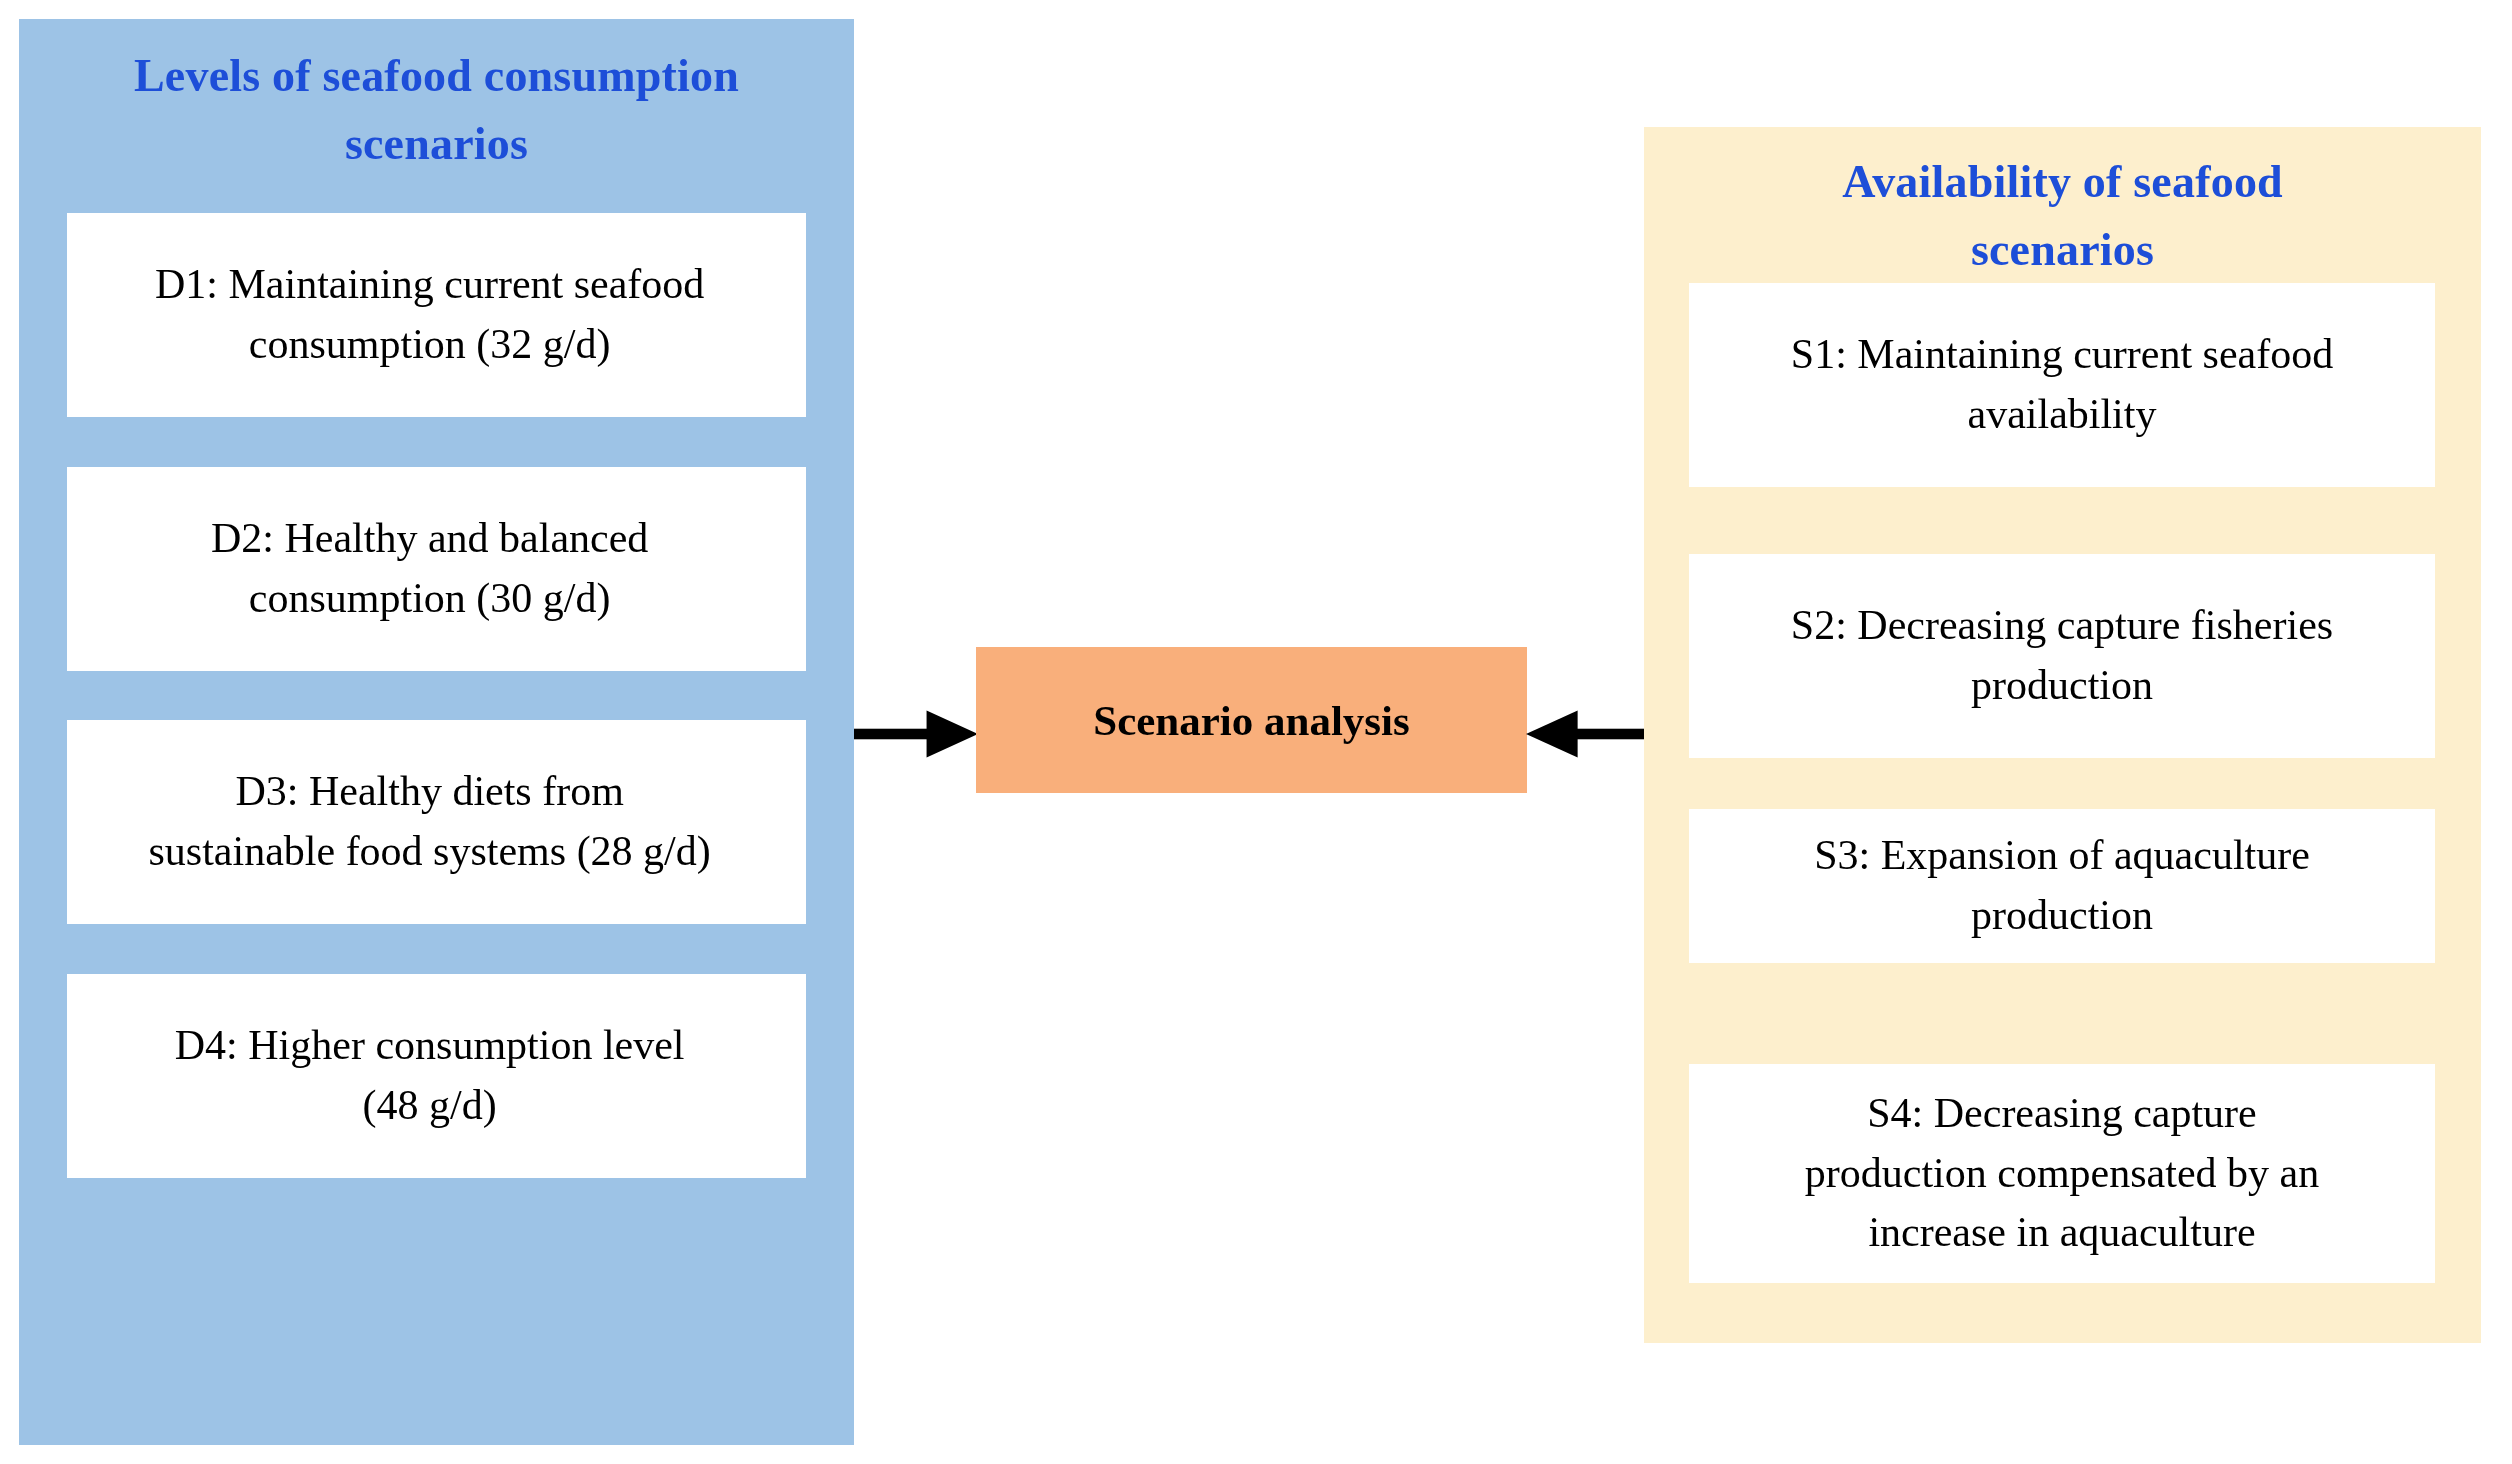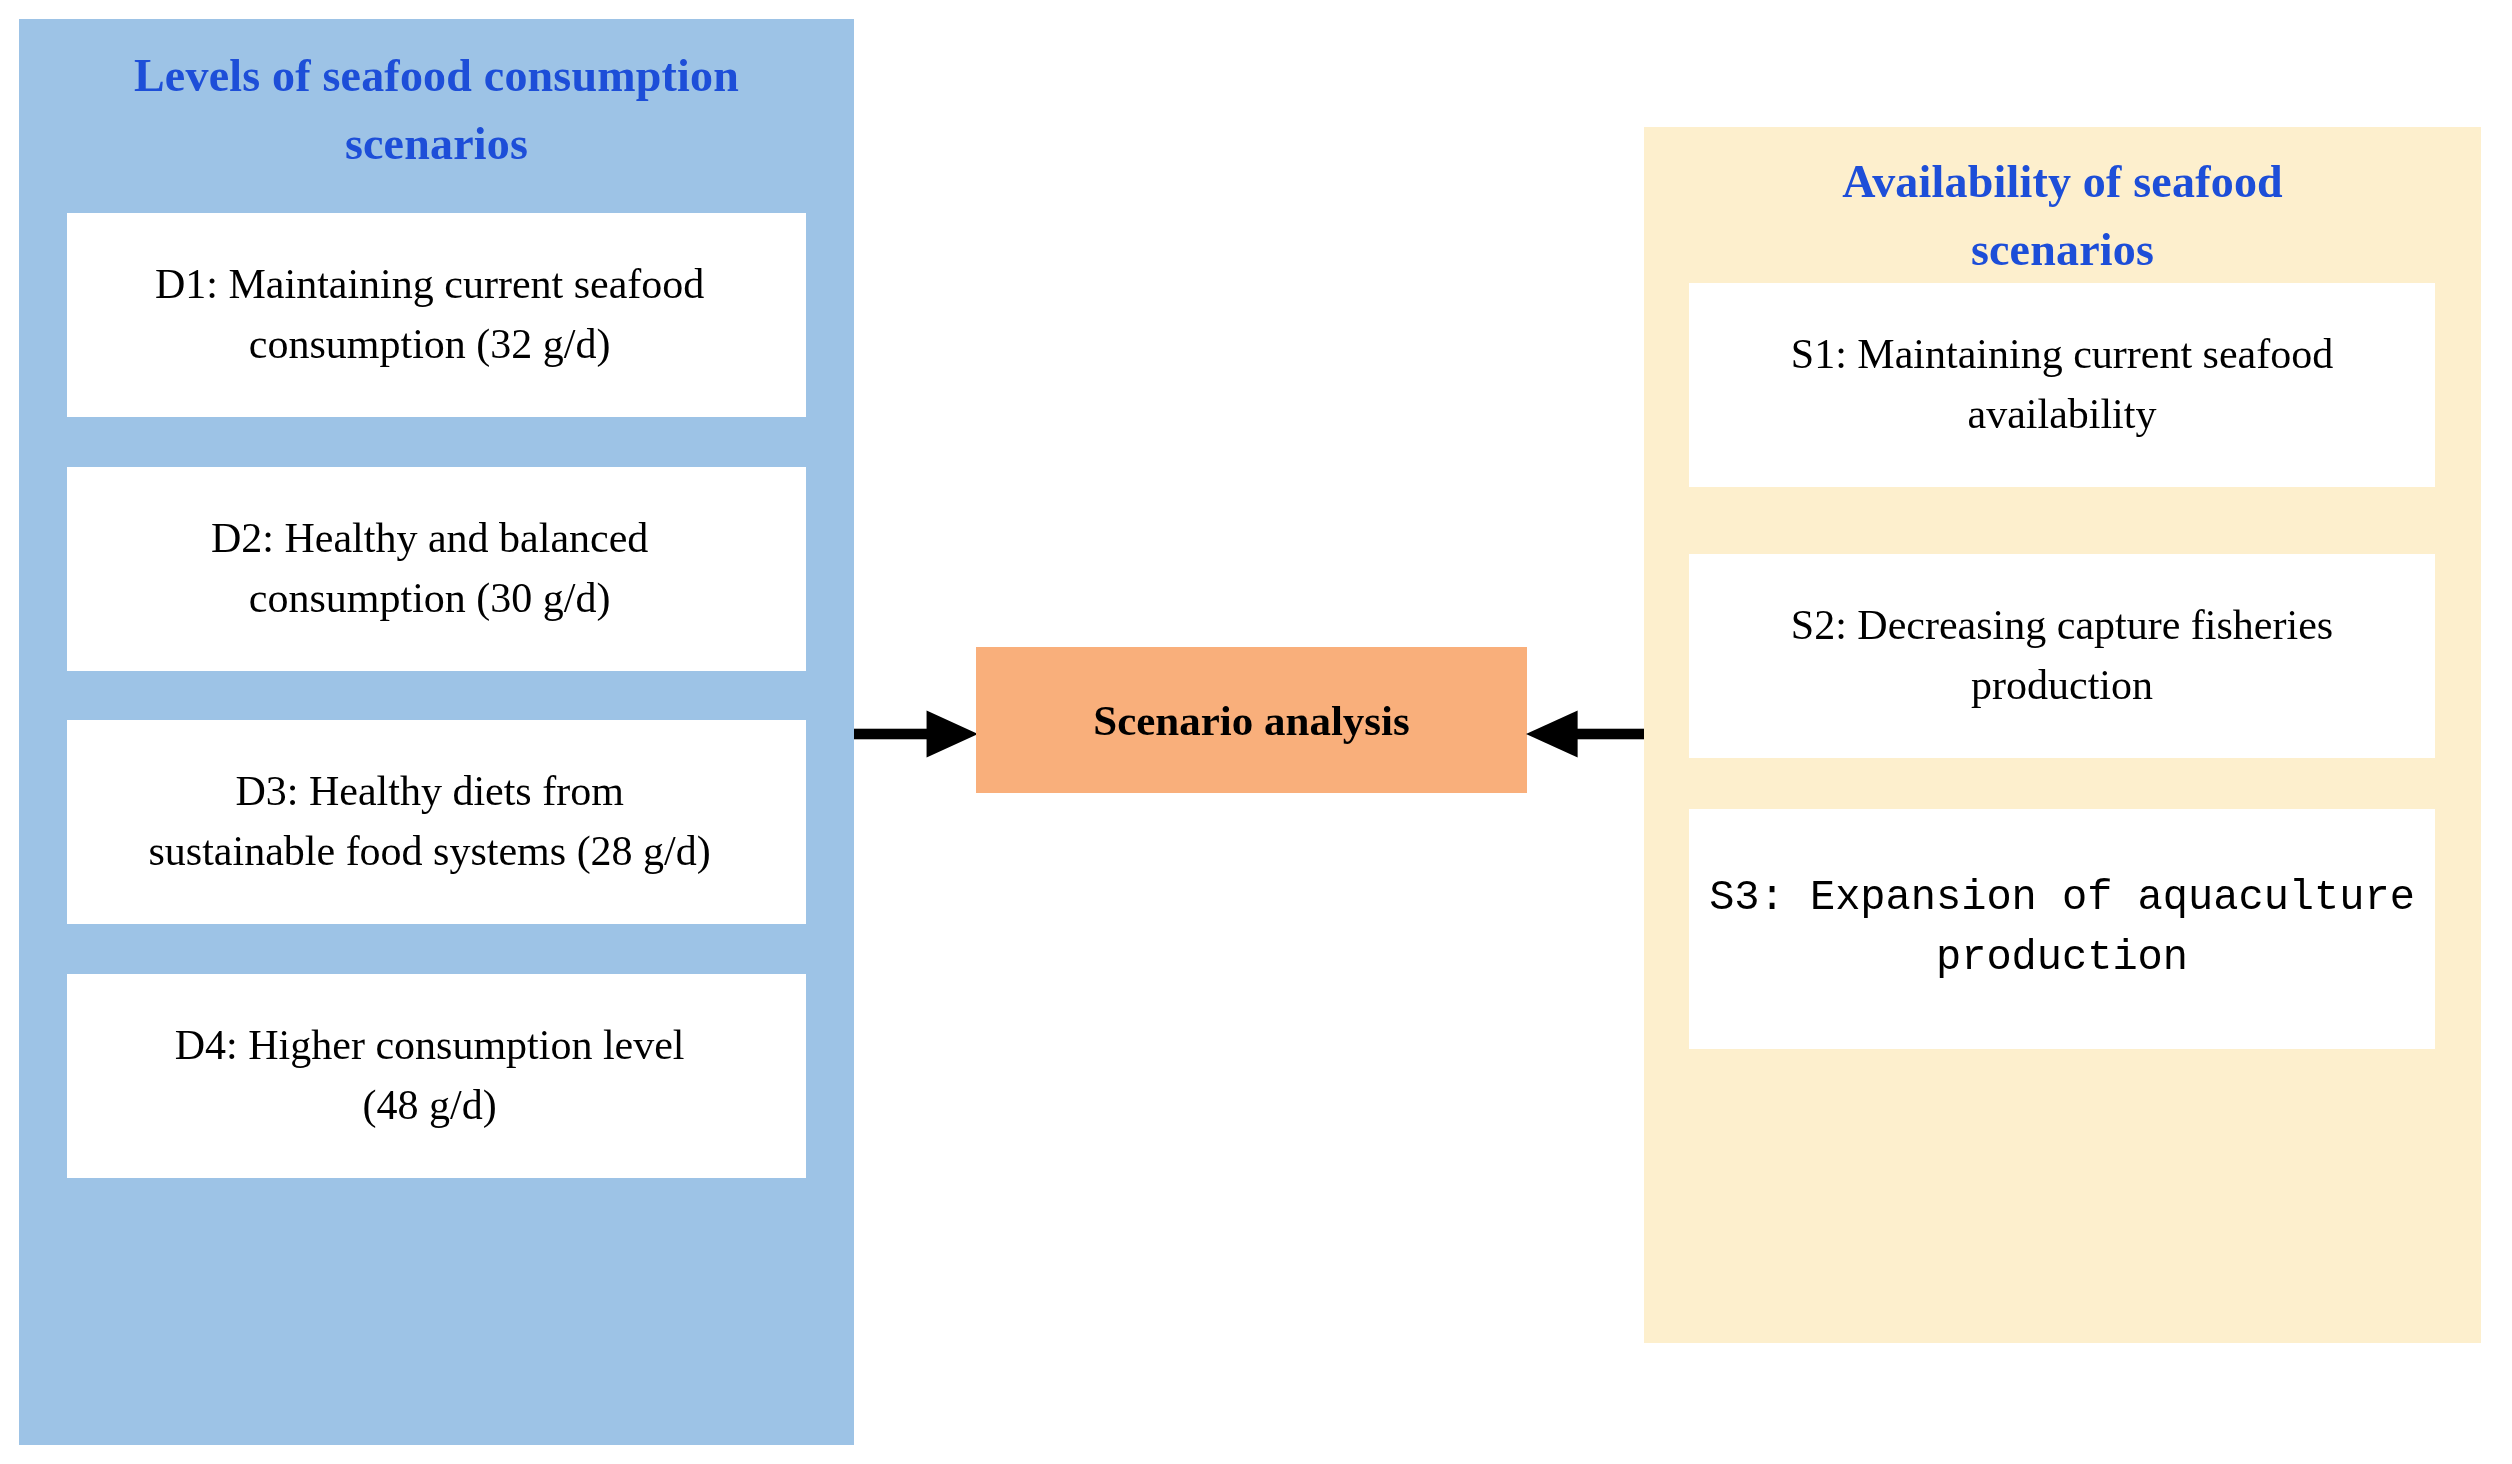--- a/index.html
+++ b/index.html
@@ -77,21 +77,21 @@
   .lb1 { top: 194px;  height: 204px; }
   .lb2 { top: 448px;  height: 204px; }
   .lb3 { top: 701px;  height: 204px; }
   .lb4 { top: 955px; height: 204px; }
   .lb5 { top: 1208px; height: 204px; }
 
   
   .panel-right .box { left: 45px; width: 746px; }
   .rb1 { top: 156px;  height: 204px; }
   .rb2 { top: 427px;  height: 204px; }
-  .rb3 { top: 682px;  height: 240px; font-family: Liberation Mono, monospace; }
+  .rb3 { top: 682px;  height: 154px; }
   .rb4 { top: 937px; height: 219px; }
 
   
   .center-box {
     position: absolute;
     left: 976px;
     top: 647px;
     width: 551px;
     height: 146px;
     background: #F9AF7B;
@@ -165,16 +165,21 @@
 availability</span>
     </div>
     <div class="box rb2">
       <span class="box-text">S2: Decreasing capture fisheries
 production</span>
     </div>
     <div class="box rb3">
       <span class="box-text">S3: Expansion of aquaculture
 production</span>
     </div>
+    <div class="box rb4">
+      <span class="box-text">S4: Decreasing capture
+production compensated by an
+increase in aquaculture</span>
+    </div>
   </div>
 
 </div>
 
 
 </body></html>

